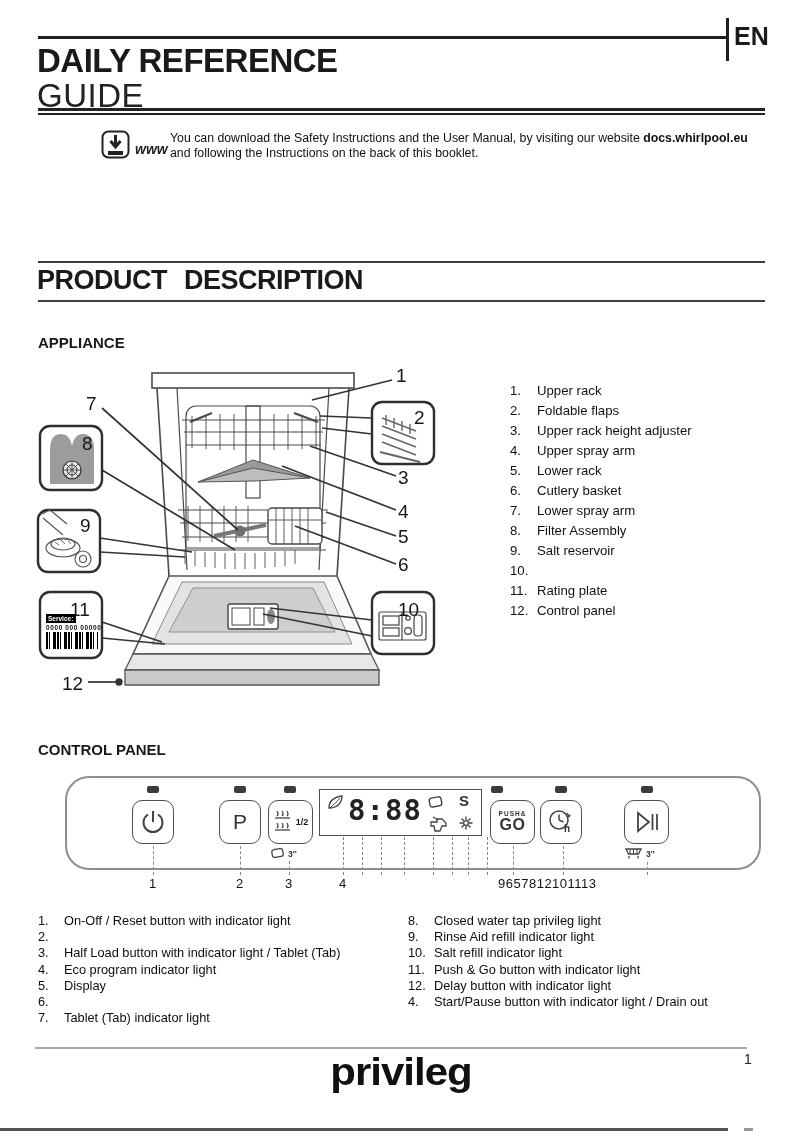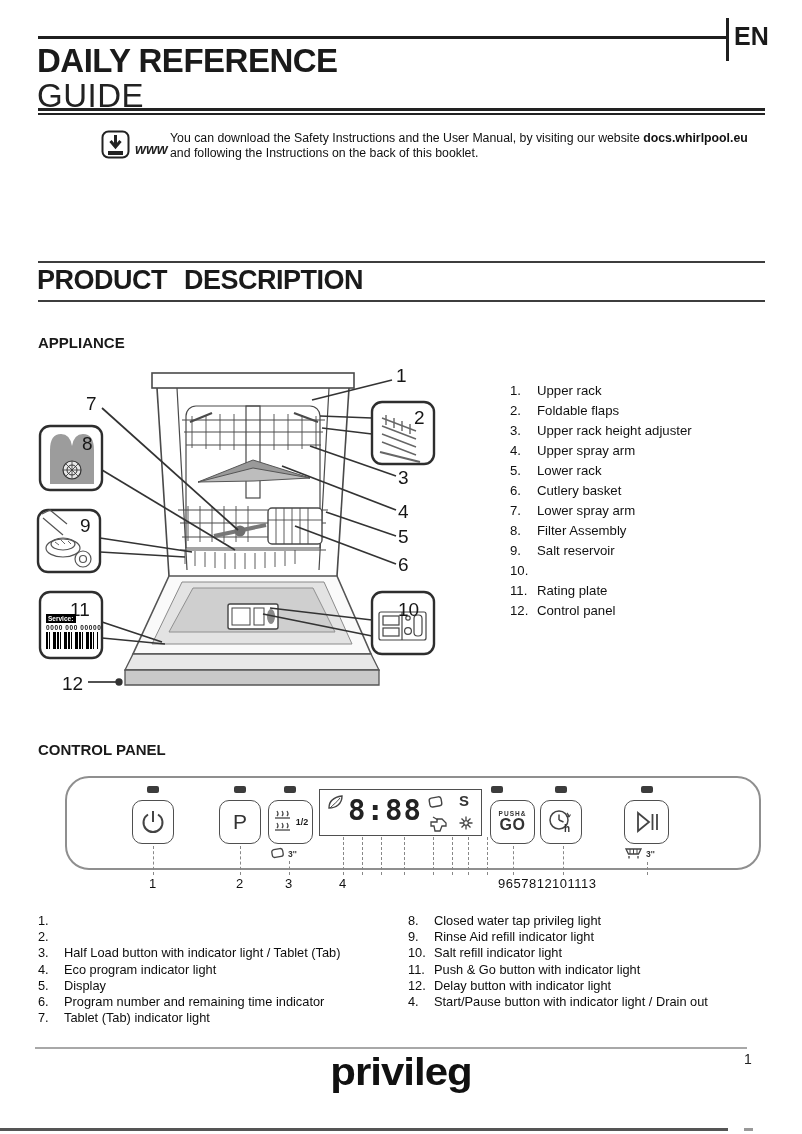--- a/index.html
+++ b/index.html
@@ -391,39 +391,39 @@
 
   <div class="abs cp-num" style="left:149px;top:876px;">1</div>
   <div class="abs cp-num" style="left:236px;top:876px;">2</div>
   <div class="abs cp-num" style="left:285px;top:876px;">3</div>
   <div class="abs cp-num" style="left:339px;top:876px;">4</div>
   <div class="abs cp-num" style="left:463px;top:876px;letter-spacing:0.5px;margin-left:35px;">9657812101113</div>
 
   <div class="abs cp-list" style="left:38px;">
     <div class="pitem">
         <span class="pnum">1.</span>
+        <span>On-Off / Reset button with indicator light</span>
       </div>
     <div class="pitem">
         <span class="pnum">2.</span>
       </div>
     <div class="pitem">
         <span class="pnum">3.</span>
         <span>Half Load button with indicator light / Tablet (Tab)</span>
       </div>
     <div class="pitem">
         <span class="pnum">4.</span>
         <span>Eco program indicator light</span>
       </div>
     <div class="pitem">
         <span class="pnum">5.</span>
         <span>Display</span>
       </div>
     <div class="pitem">
         <span class="pnum">6.</span>
-        <span>Program number and remaining time indicator</span>
       </div>
     <div class="pitem">
         <span class="pnum">7.</span>
         <span>Tablet (Tab) indicator light</span>
       </div>
   </div>
   <div class="abs cp-list" style="left:408px;">
     <div class="pitem">
         <span class="pnum">8.</span>
         <span>Closed water tap privileg light</span>

